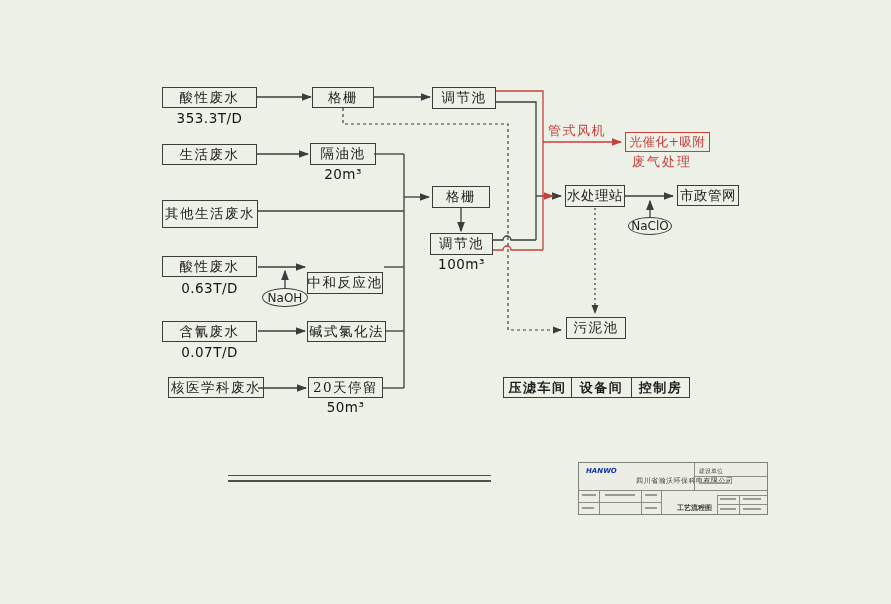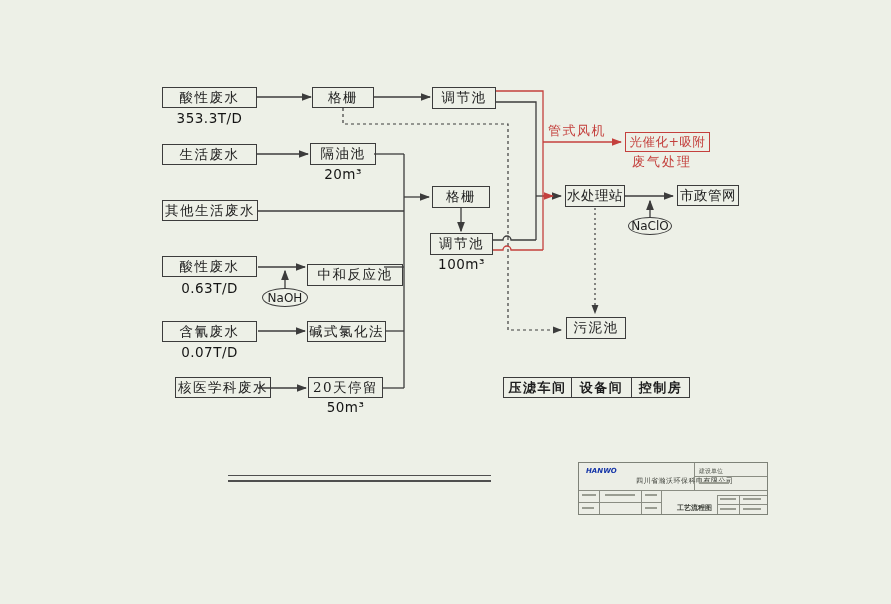--- a/index.html
+++ b/index.html
@@ -109,38 +109,38 @@
       <path d="M543,142 H621" marker-end="url(#ar)"></path>
       <path d="M543,196 H553" marker-end="url(#ar)"></path>
     </g>
   </svg>
 
   <div class="box" style="left:162px;top:87px;width:95px;height:21px">酸性废水</div>
   <div class="sub" style="left:162px;top:110px;width:95px">353.3T/D</div>
 
   <div class="box" style="left:162px;top:144px;width:95px;height:21px">生活废水</div>
 
-  <div class="box" style="left:162px;top:200px;width:96px;height:21px">其他生活废水</div>
+  <div class="box" style="left:162px;top:200px;width:96px;height:28px">其他生活废水</div>
 
   <div class="box" style="left:162px;top:256px;width:95px;height:21px">酸性废水</div>
   <div class="sub" style="left:162px;top:280px;width:95px">0.63T/D</div>
 
   <div class="box" style="left:162px;top:321px;width:95px;height:21px">含氰废水</div>
   <div class="sub" style="left:162px;top:344px;width:95px">0.07T/D</div>
 
-  <div class="box" style="left:175px;top:377px;width:96px;height:21px">核医学科废水</div>
+  <div class="box" style="left:168px;top:377px;width:96px;height:21px">核医学科废水</div>
 
   <div class="box" style="left:312px;top:87px;width:62px;height:21px">格栅</div>
 
   <div class="box" style="left:432px;top:87px;width:64px;height:22px">调节池</div>
 
   <div class="box" style="left:310px;top:143px;width:66px;height:22px">隔油池</div>
   <div class="sub" style="left:310px;top:166px;width:66px">20m³</div>
 
-  <div class="box" style="left:307px;top:264px;width:96px;height:22px">中和反应池</div>
+  <div class="box" style="left:307px;top:272px;width:76px;height:22px">中和反应池</div>
   <div class="ellipse" style="left:262px;top:288px;width:46px;height:19px">NaOH</div>
 
   <div class="box" style="left:307px;top:321px;width:79px;height:21px">碱式氯化法</div>
 
   <div class="box" style="left:308px;top:377px;width:75px;height:21px">20天停留</div>
   <div class="sub" style="left:308px;top:399px;width:75px">50m³</div>
 
   <div class="box" style="left:432px;top:186px;width:58px;height:22px">格栅</div>
 
   <div class="box" style="left:430px;top:233px;width:63px;height:22px">调节池</div>

